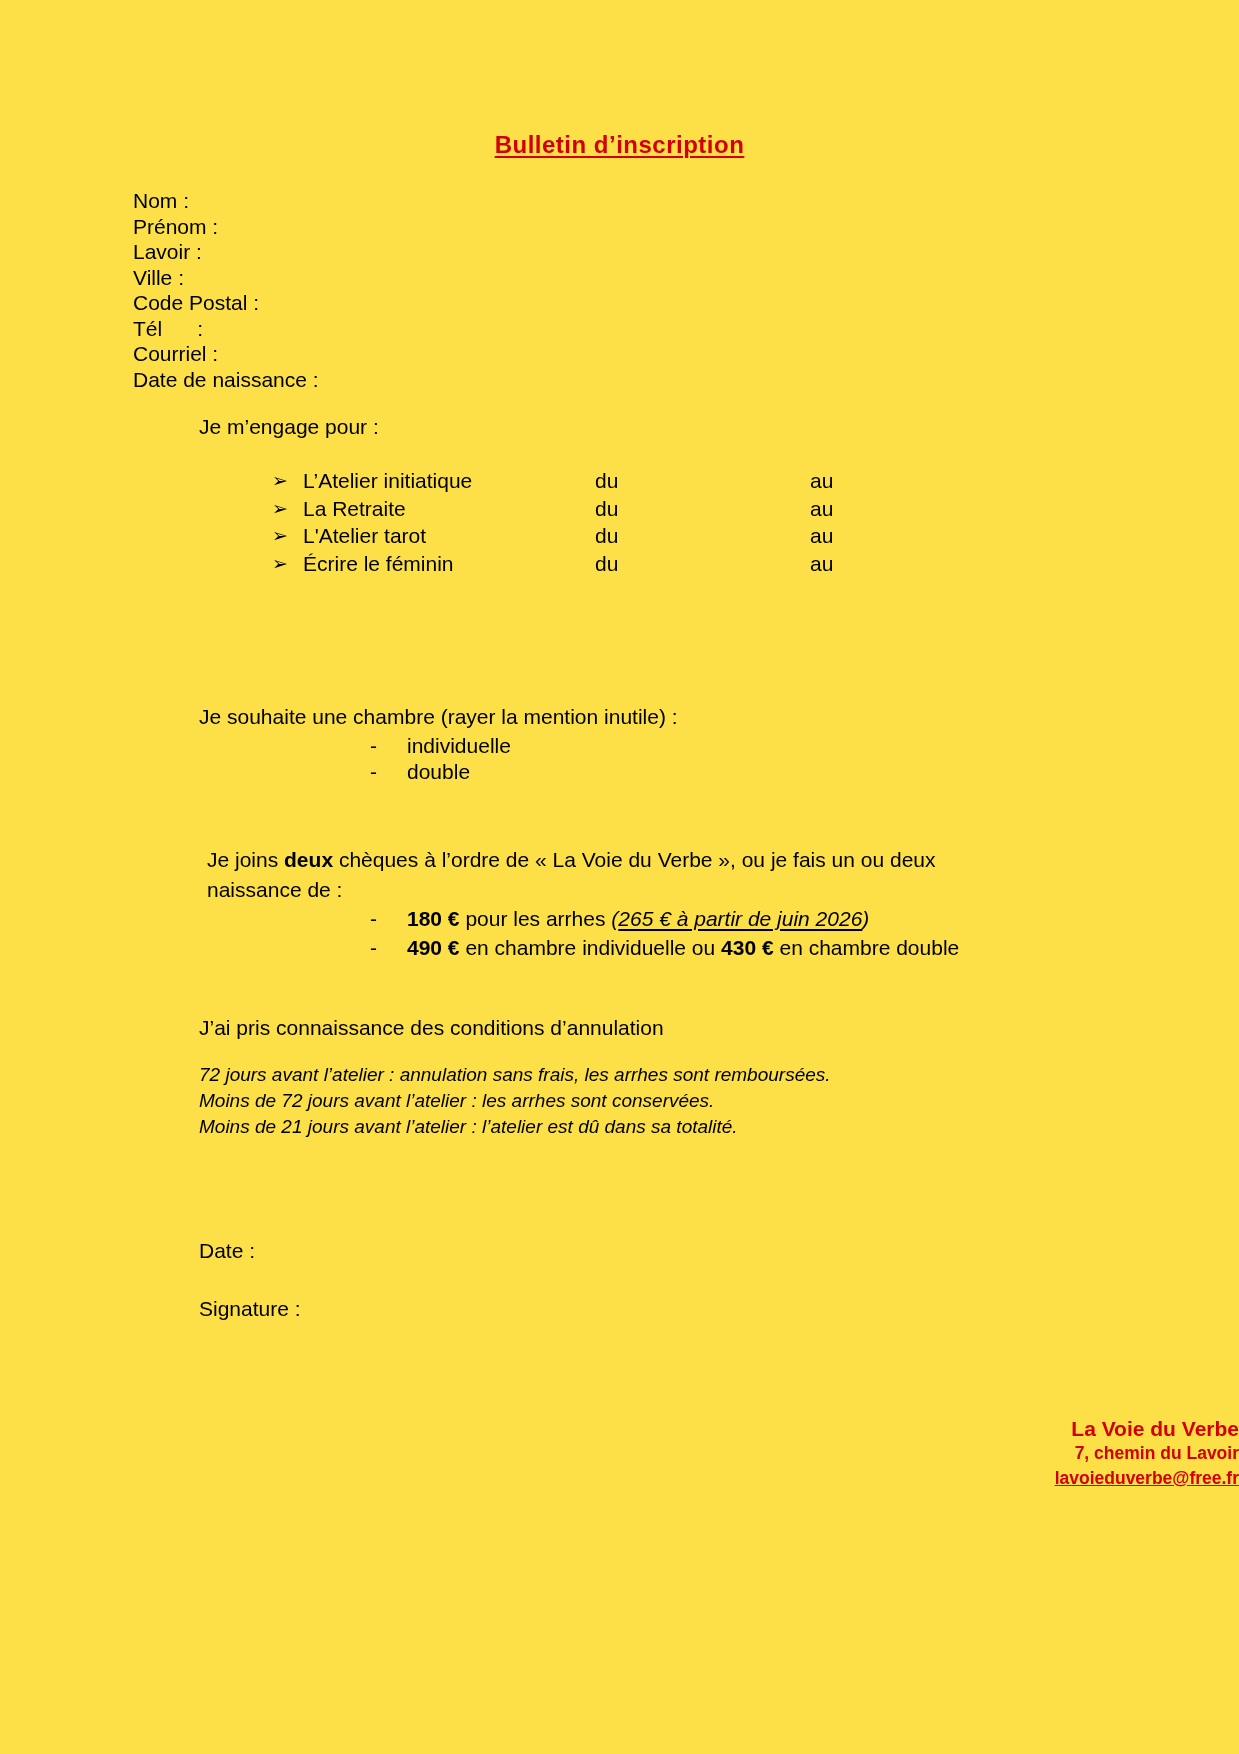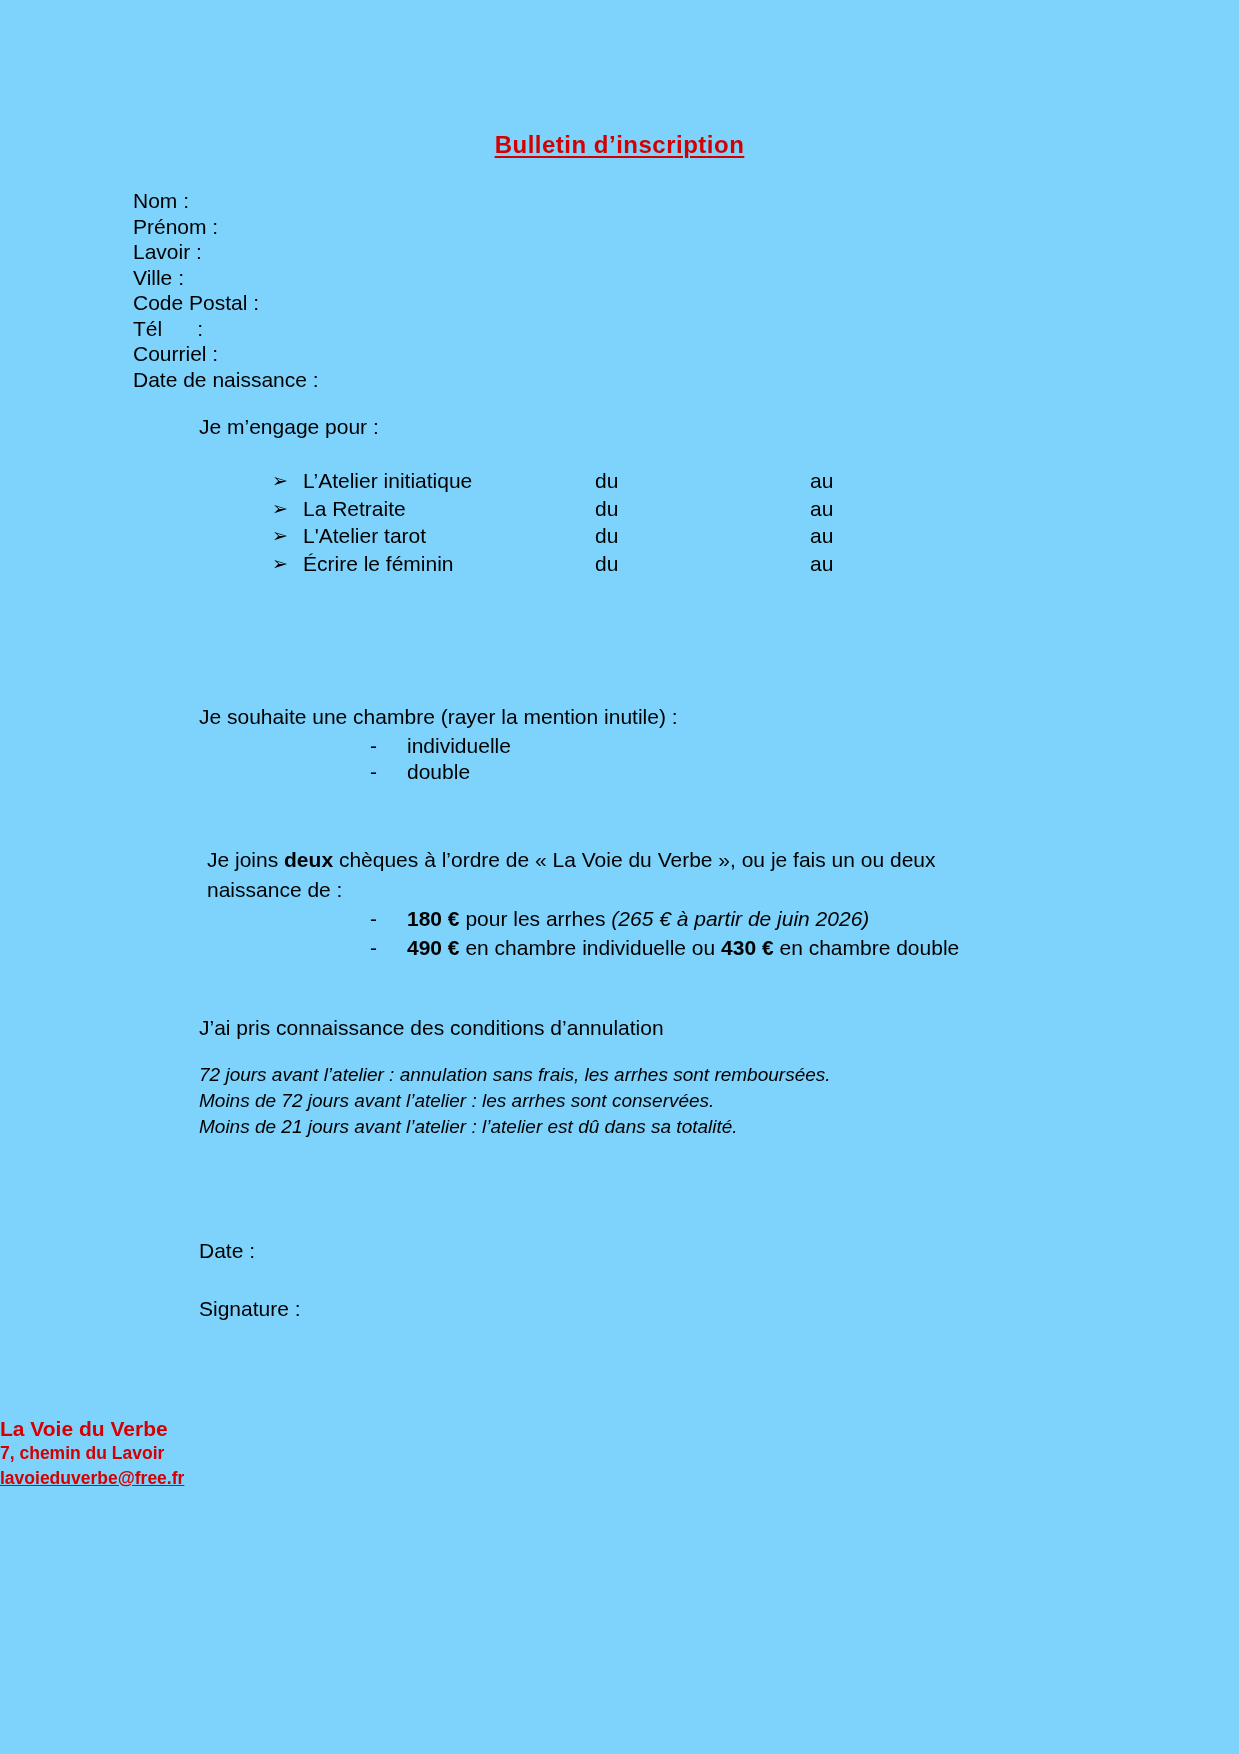--- a/index.html
+++ b/index.html
@@ -1,21 +1,21 @@
 <!DOCTYPE html>
 <html lang="fr" style="--accent: #d20000;"><head>
 <meta charset="utf-8">
 <style>
   * { margin:0; padding:0; box-sizing:border-box; }
   html,body { background:#888; }
   .page {
     position:relative;
     width:1239px; height:1754px;
     margin:0 auto;
-    background:#7dd3fc;
+    background:#fde047;
     font-family:"Liberation Sans", sans-serif;
     color:#000;
     font-size:21px;
     overflow:hidden;
   }
   .doc-title {
     position:absolute; top:131px; left:0; width:100%;
     text-align:center;
     font-size:24px; font-weight:bold;
     color:var(--accent,#d20000);
@@ -32,30 +32,30 @@
   .engage-item .bullet { width:31px; font-size:19px; }
   .engage-item .label { width:292px; }
   .engage-item .du { width:215px; }
   .room-heading { position:absolute; left:199px; top:705px; }
   .room-options { position:absolute; left:370px; top:733px; line-height:26px; }
   .dash-item { display:flex; }
   .dash-item .dash { width:37px; }
   .pay-intro { position:absolute; left:199px; top:845px; width:930px; line-height:30px;margin-left:8px; }
   .pay-lines { position:absolute; left:370px; top:905px; line-height:28.5px; }
   .bold { font-weight:bold; }
-  .note-underline { font-style:italic; text-underline-offset:3px; }
+  .note-underline { font-style:italic; text-decoration:underline; text-underline-offset:3px; }
   .italic { font-style:italic; }
   .cancel-heading { position:absolute; left:199px; top:1016px; }
   .cancel-lines { position:absolute; left:199px; top:1062px; line-height:26px;
                   font-style:italic; font-size:19px; }
   .date-label { position:absolute; left:199px; top:1239px; }
   .signature-label { position:absolute; left:199px; top:1297px; }
   .footer {
     position:absolute; top:1416px; left:0; width:100%;
-    text-align:left;
+    text-align:right;
     color:var(--accent,#d20000);
     font-weight:bold;
     line-height:25px;
   }
   .footer .org-name { font-size:21px; }
   .footer .org-line { font-size:17.5px; }
   .footer a { color:var(--accent,#d20000); font-size:17.5px; }
 </style>
 </head>
 <body>

